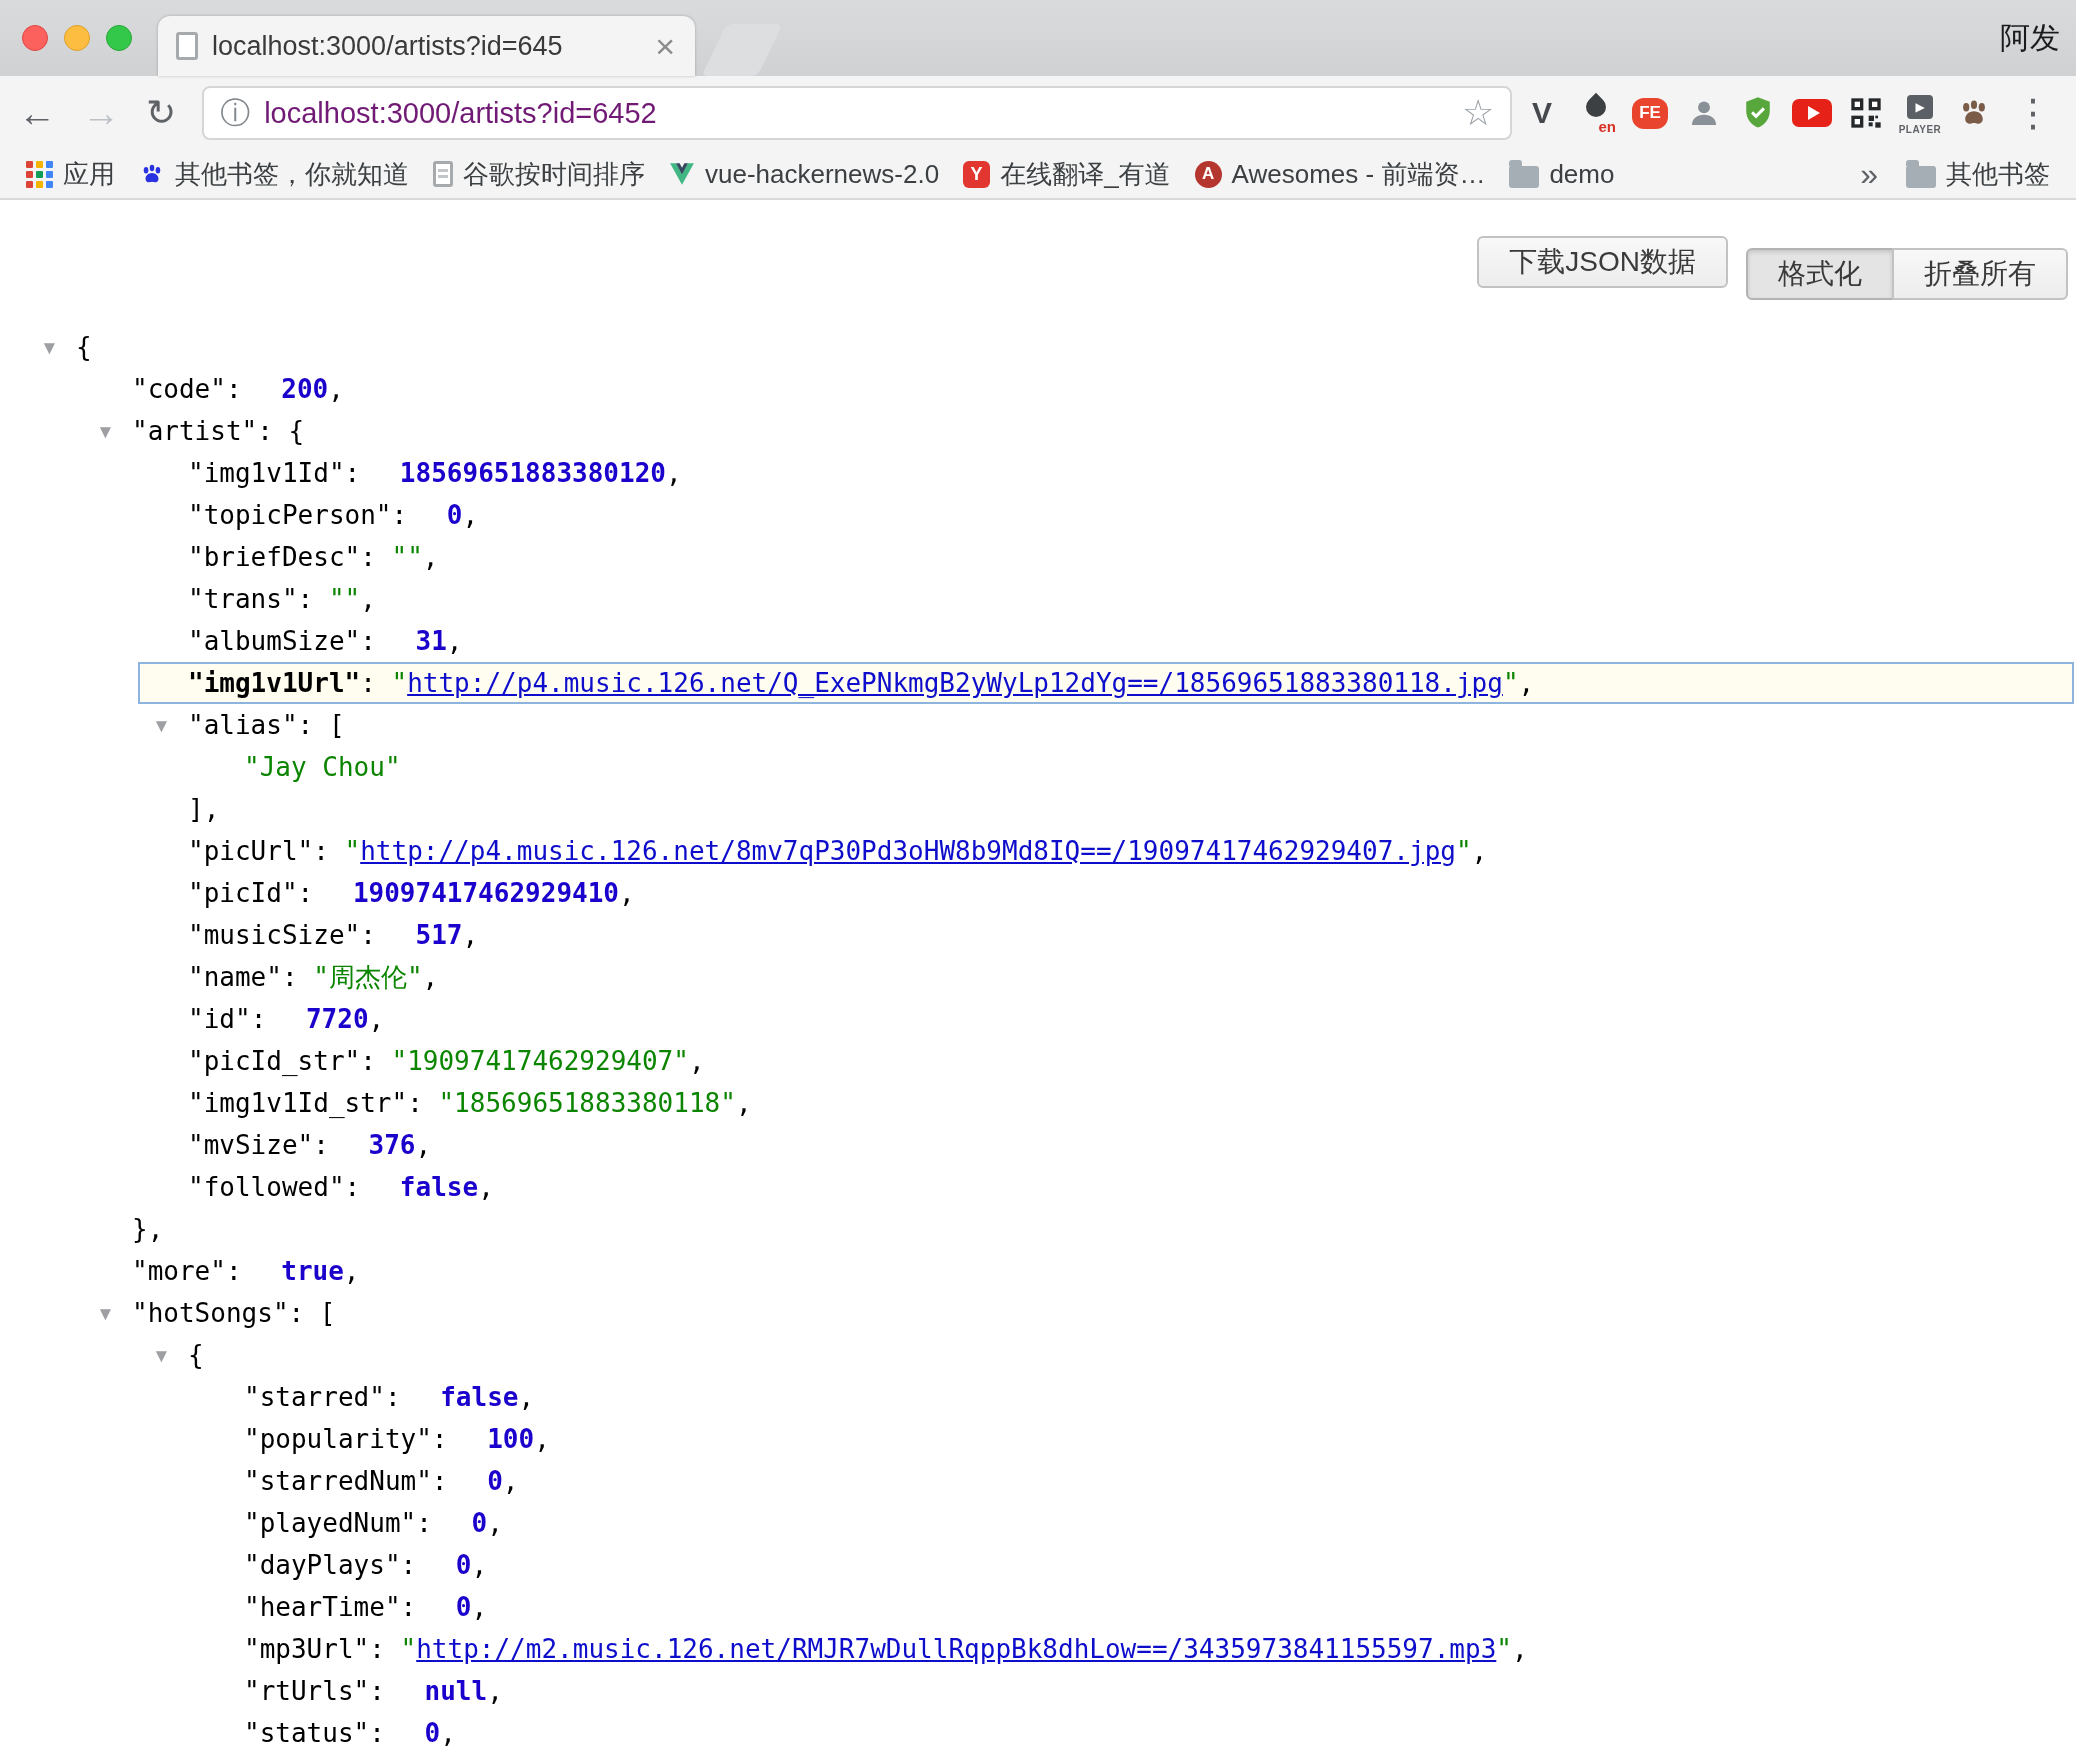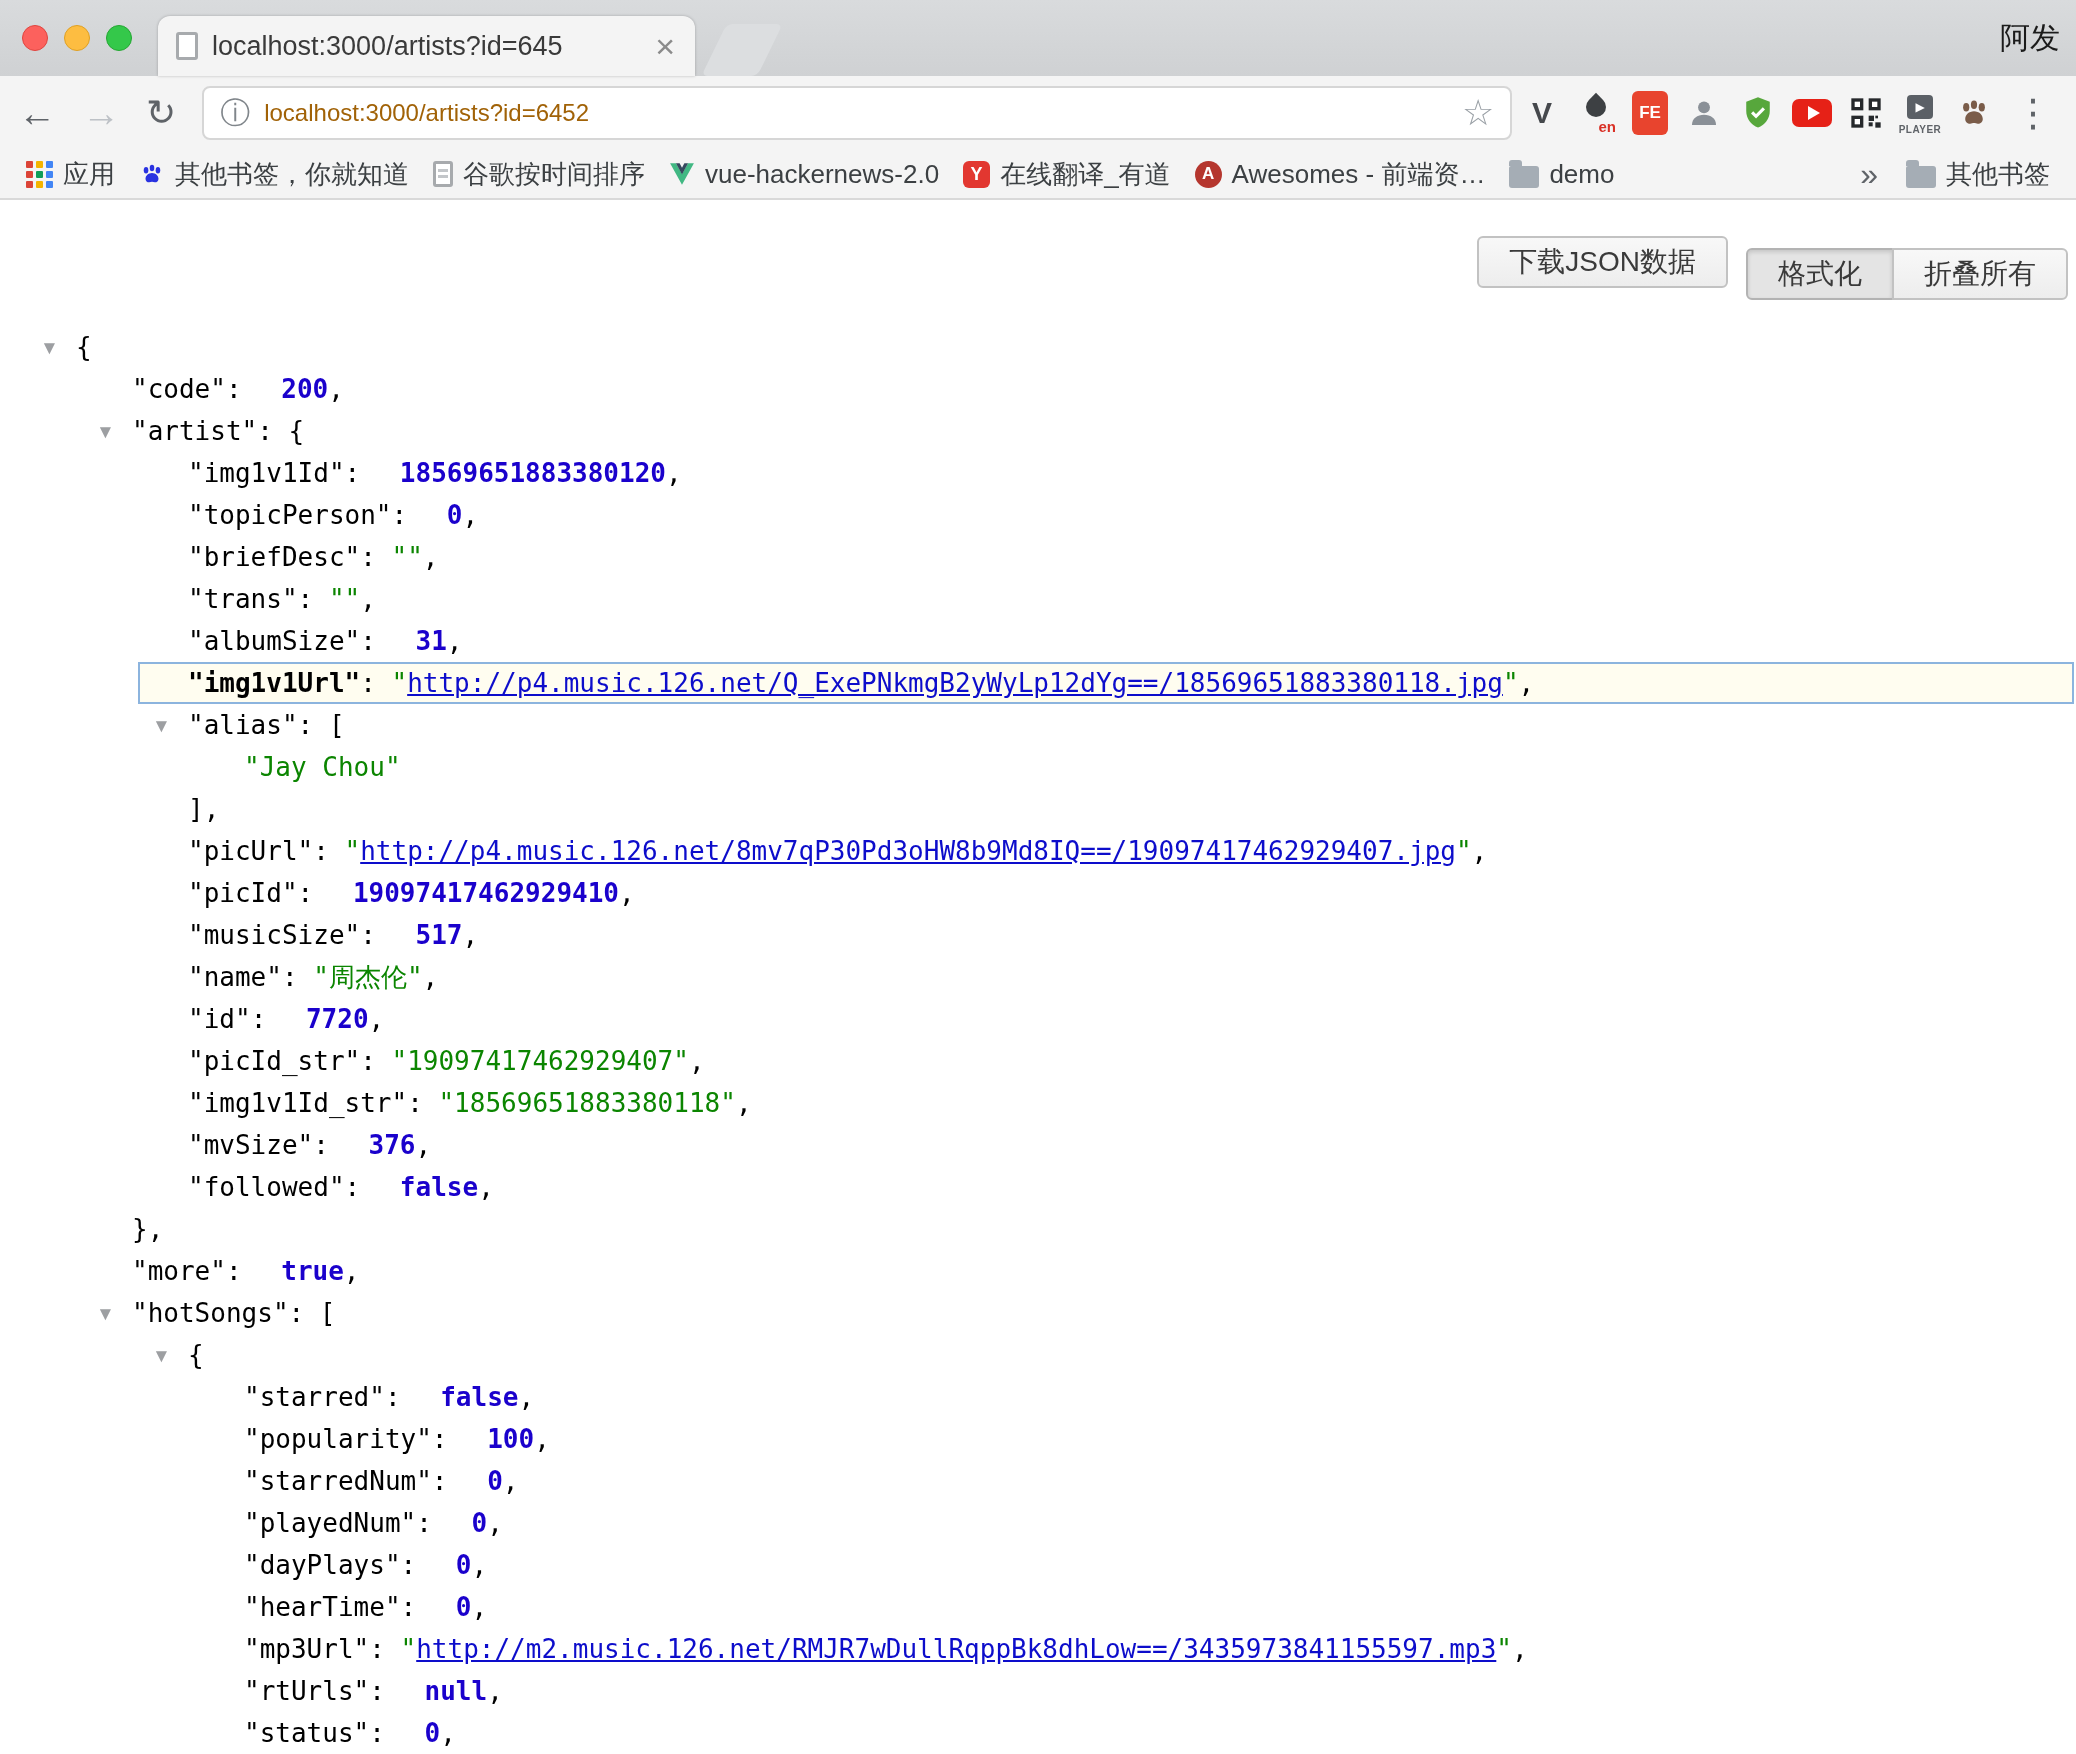--- a/index.html
+++ b/index.html
@@ -30,30 +30,30 @@
     font-size: 30px; color: #1b1b1b; }
 
   
   .navbar { height: 74px; background: #f4f4f4; display: flex; align-items: center; padding: 0 18px; }
   .navbtn { font-size: 38px; color: #5f6368; margin-right: 26px; line-height: 1; }
   .navbtn.disabled { color: #bdc1c6; }
   .navbtn.reload { font-size: 36px; }
   .urlbar { width: 1310px; height: 54px; background: #fff; border: 2px solid #d6d6d6; border-radius: 8px;
     display: flex; align-items: center; padding: 0 16px; gap: 14px; }
   .info-ic { font-size: 30px; color: #80868b; line-height: 1; }
-  .url-text { flex: 1; font-size: 24px; color: #a16207; white-space: nowrap; overflow: hidden; }
+  .url-text { flex: 1; font-size: 29px; color: #701a75; white-space: nowrap; overflow: hidden; }
   .star-ic { font-size: 36px; color: #9aa0a6; line-height: 1; }
 
   .extrow { margin-left: auto; display: flex; align-items: center; gap: 14px; }
   .ext { width: 40px; height: 48px; display: flex; align-items: center; justify-content: center; position: relative; }
   .vim-v { font-size: 30px; font-weight: bold; color: #45484c; }
   .pen-nib { width: 20px; height: 20px; background: #3d4043; transform: rotate(45deg);
     border-radius: 0 10px 10px 10px; position: absolute; top: 8px; left: 10px; }
   .en-label { position: absolute; bottom: 2px; right: 0; font-size: 15px; font-weight: bold; color: #d93025; }
-  .fe-badge { width: 36px; height: 44px; background: #e8442e; color: #fff; border-radius: 6px;
+  .fe-badge { width: 36px; height: 31px; background: #e8442e; color: #fff; border-radius: 12px;
     font-size: 17px; font-weight: bold; display: flex; align-items: center; justify-content: center; }
   .yt { width: 40px; height: 28px; background: #e62117; border-radius: 7px;
     display: flex; align-items: center; justify-content: center; }
   .yt-tri { width: 0; height: 0; border-left: 12px solid #fff;
     border-top: 7px solid transparent; border-bottom: 7px solid transparent; margin-left: 3px; }
   .player-box { width: 26px; height: 24px; background: #5b6066; color: #fff; border-radius: 4px;
     font-size: 12px; display: flex; align-items: center; justify-content: center; margin-bottom: 12px; }
   .player-label { position: absolute; bottom: 2px; left: 50%; transform: translateX(-50%);
     font-size: 10px; color: #5f6368; letter-spacing: .5px; font-weight: bold; }
   .menu-dots { font-size: 38px; color: #5f6368; line-height: 1; padding: 0 6px; }

